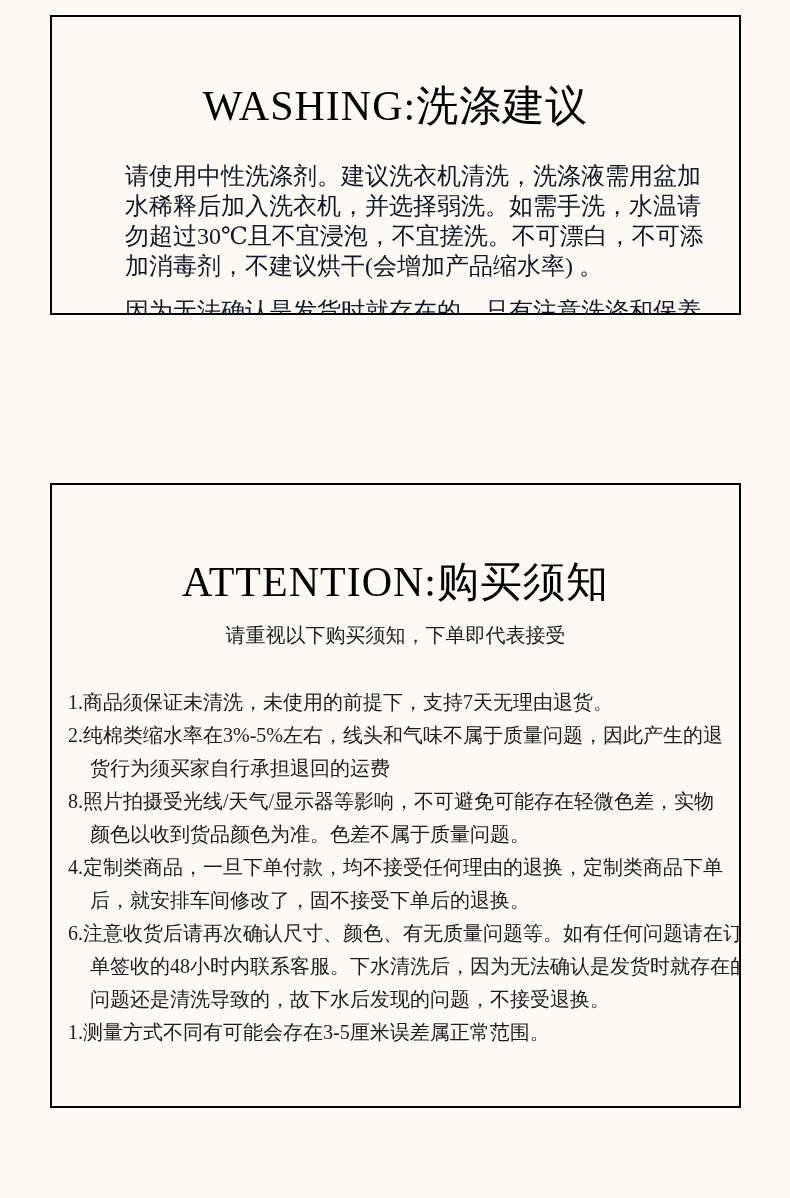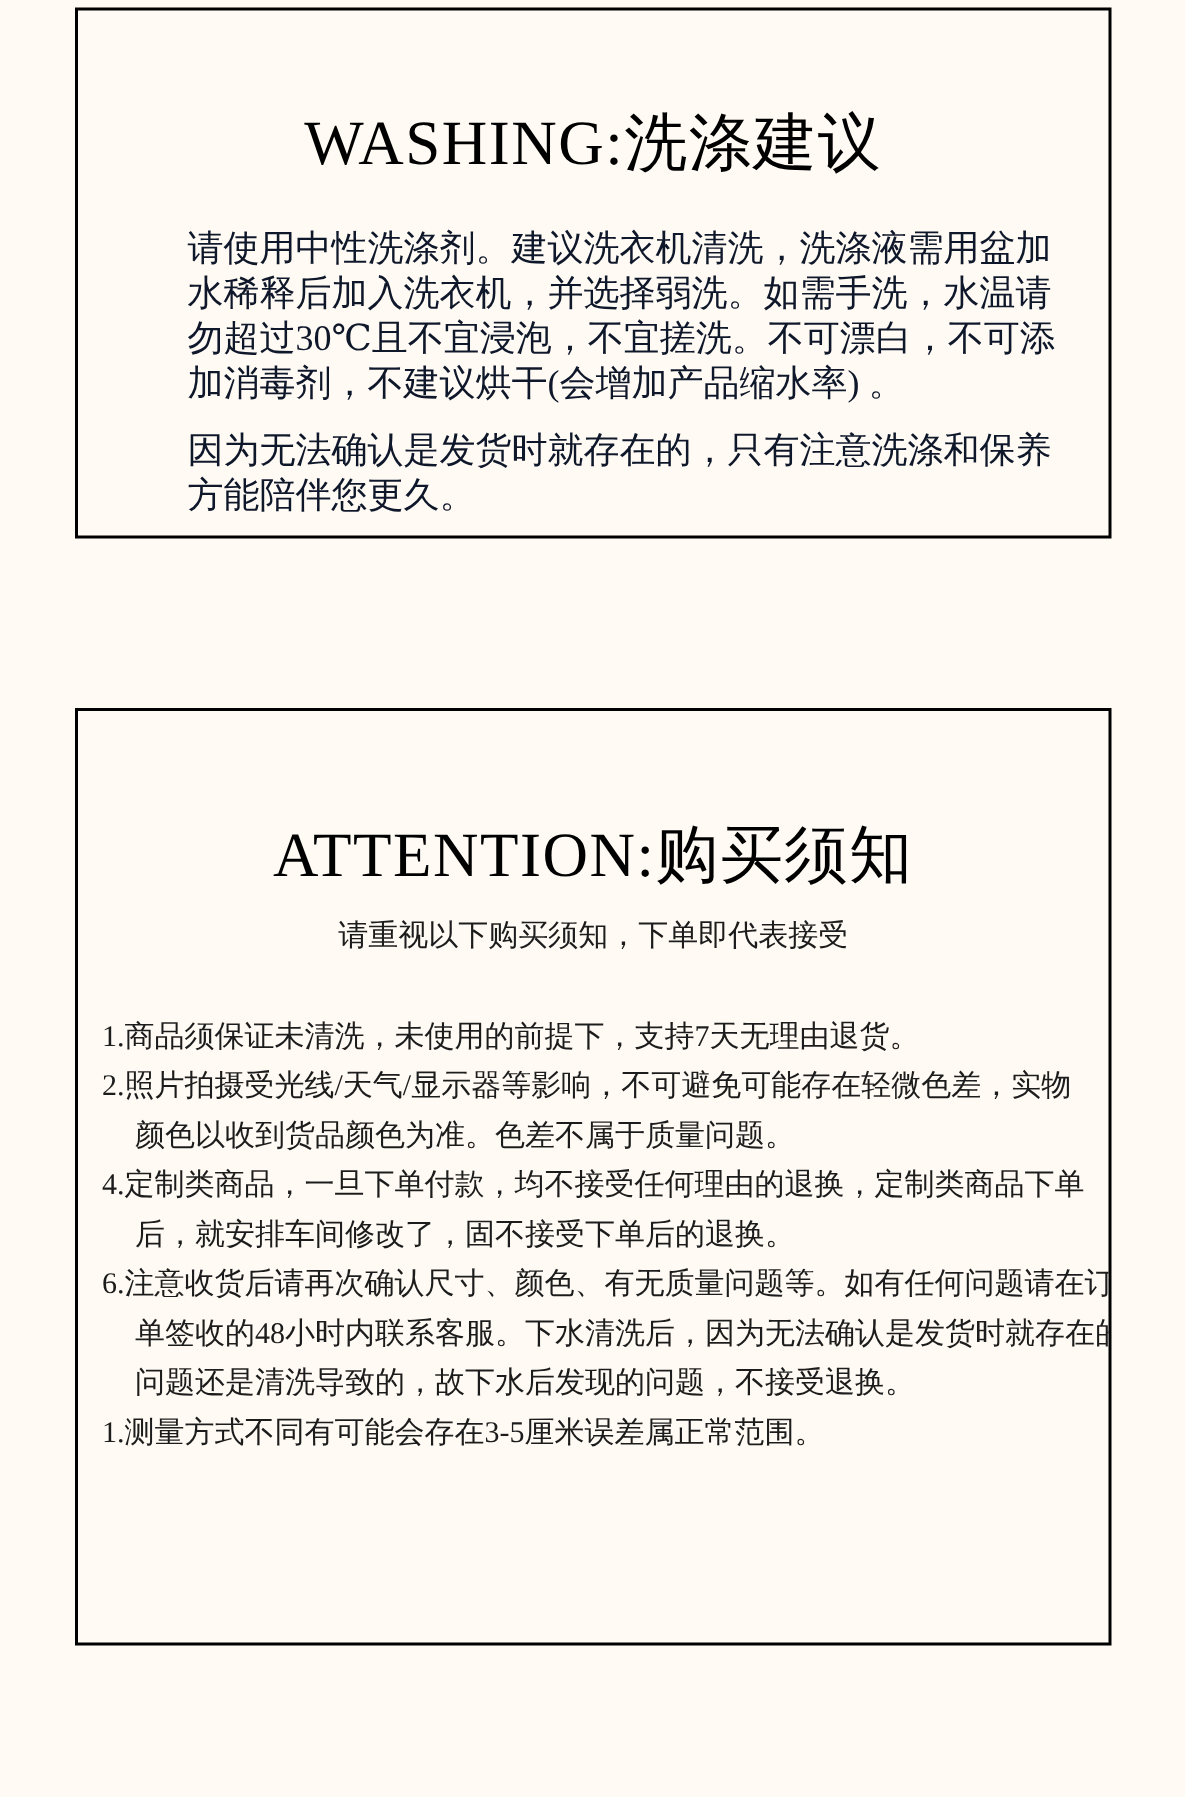--- a/index.html
+++ b/index.html
@@ -19,22 +19,22 @@
   }
   .panel {
     position: absolute;
     left: 50px;
     width: 691px;
     box-sizing: border-box;
     border: 2px solid #000;
     background: #fffbf4;
     overflow: hidden;
   }
-  #washing-box { top: 5px; height: 354px; }
-  #attention-box { top: 472px; height: 625px; }
+  #washing-box { top: 15px; height: 300px; }
+  #attention-box { top: 483px; height: 625px; }
 
   .panel-title {
     margin: 0;
     text-align: center;
     font-size: 42px;
     font-weight: 400;
     line-height: 50px;
     letter-spacing: 1px;
     color: #000;
     white-space: pre;
@@ -88,21 +88,23 @@
 加消毒剂，不建议烘干(会增加产品缩水率) 。</p>
     <p class="body-text second">因为无法确认是发货时就存在的，只有注意洗涤和保养
 方能陪伴您更久。</p>
   </section>
 
   <section class="panel" id="attention-box">
     <h2 class="panel-title">ATTENTION:购买须知</h2>
     <p class="subtitle">请重视以下购买须知，下单即代表接受</p>
     <ol class="notice-list">
       <li>1.商品须保证未清洗，未使用的前提下，支持7天无理由退货。</li>
-      <li>2.照片拍摄受光线/天气/显示器等影响，不可避免可能存在轻微色差，实物
+      <li>2.纯棉类缩水率在3%-5%左右，线头和气味不属于质量问题，因此产生的退
+货行为须买家自行承担退回的运费</li>
+      <li>8.照片拍摄受光线/天气/显示器等影响，不可避免可能存在轻微色差，实物
 颜色以收到货品颜色为准。色差不属于质量问题。</li>
       <li>4.定制类商品，一旦下单付款，均不接受任何理由的退换，定制类商品下单
 后，就安排车间修改了，固不接受下单后的退换。</li>
       <li>6.注意收货后请再次确认尺寸、颜色、有无质量问题等。如有任何问题请在订
 单签收的48小时内联系客服。下水清洗后，因为无法确认是发货时就存在的
 问题还是清洗导致的，故下水后发现的问题，不接受退换。</li>
       <li>1.测量方式不同有可能会存在3-5厘米误差属正常范围。</li>
     </ol>
   </section>
 

